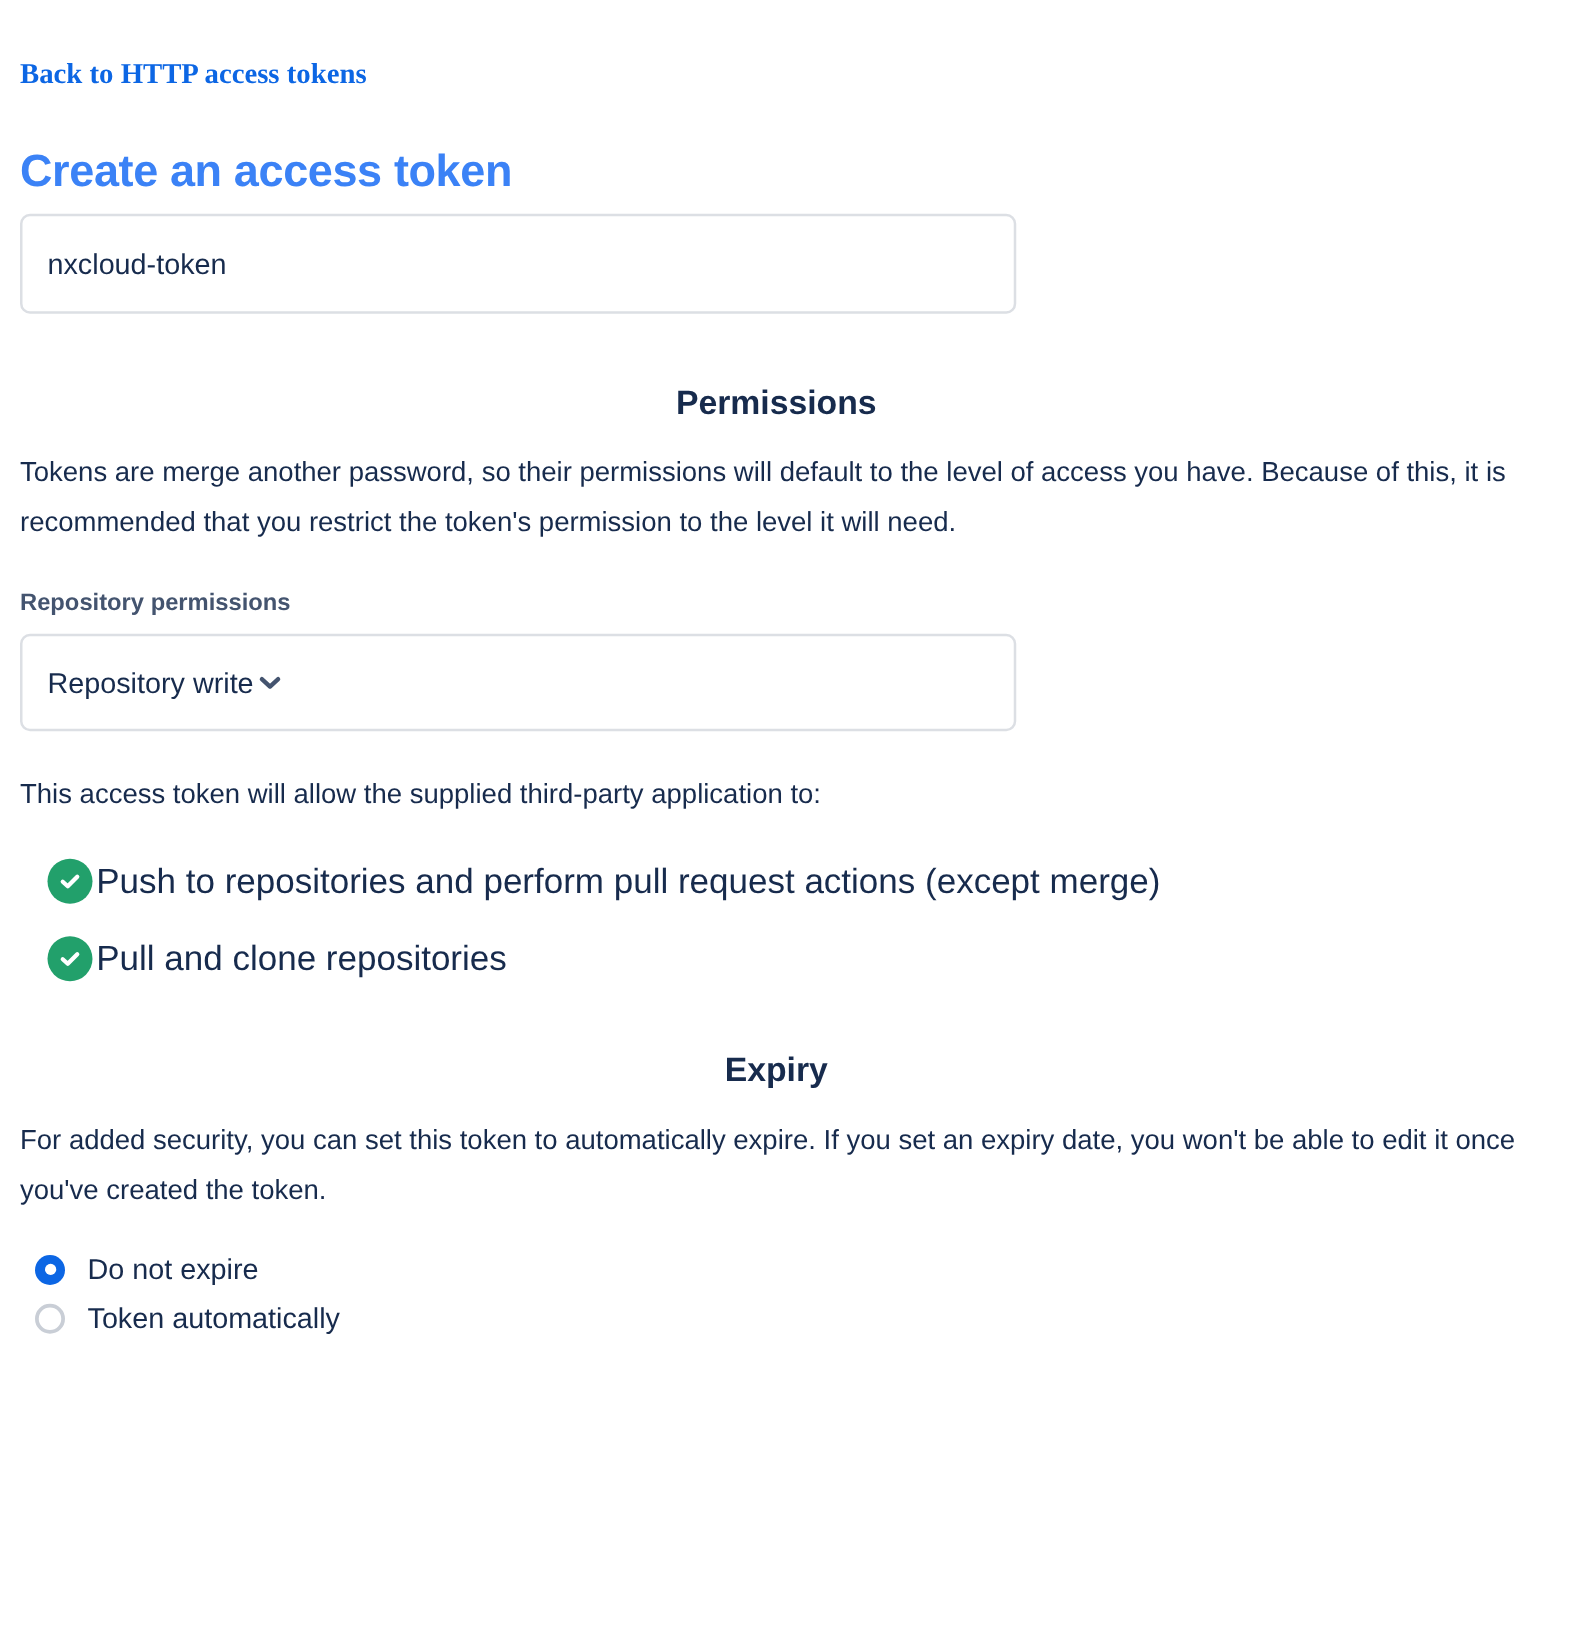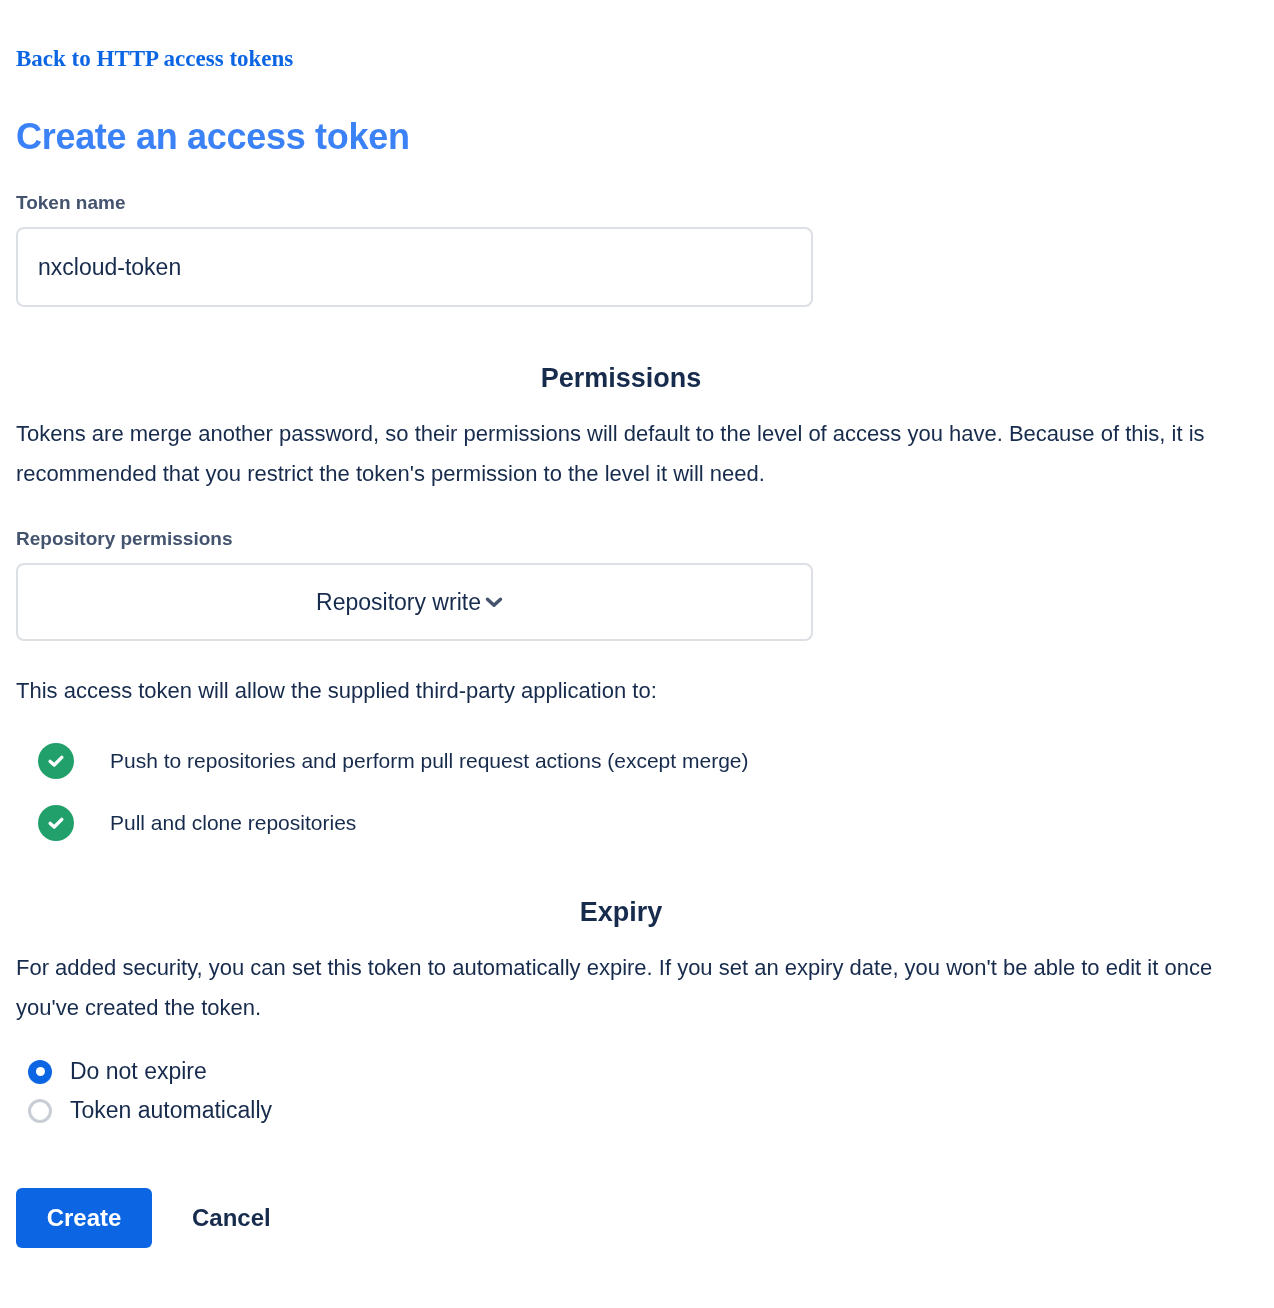--- a/index.html
+++ b/index.html
@@ -73,40 +73,40 @@
 
   .select {
     margin-top: 13px;
     width: 797px;
     height: 78px;
     border: 2px solid #DCDFE4;
     border-radius: 8px;
     background: #ffffff;
     display: flex;
     align-items: center;
-    justify-content: center;
+    justify-content: flex-start;
     padding: 0 26px 0 20px;
     cursor: pointer;
   }
   .select-value { font-size: 23px; color: #172B4D; }
   .chevron svg { display: block; width: 26px; height: 26px; }
 
   .intro-text { margin-top: 30px; }
 
   .capability-list {
     list-style: none;
     margin: 32px 0 0 0;
     padding: 0;
   }
   .capability-item {
     display: flex;
     align-items: center;
-    gap: 36px;
+    gap: 3px;
     margin: 0 0 26px 22px;
-    font-size: 21px;
+    font-size: 28px;
     color: #172B4D;
   }
   .check-circle {
     flex: 0 0 36px;
     width: 36px;
     height: 36px;
     border-radius: 50%;
     background: #22A06B;
     display: flex;
     align-items: center;
@@ -179,21 +179,20 @@
 </style>
 </head>
 <body>
 
 <div class="page">
 
   <a class="back-link" href="#">Back to HTTP access tokens</a>
 
   <h1 class="page-title">Create an access token</h1>
 
-  <label class="field-label">Token name</label>
   <input class="text-input" type="text" value="nxcloud-token" style="">
 
   <h2 class="section-heading">Permissions</h2>
 
   <p class="body-text">Tokens are merge another password, so their permissions will default to the level of access you have. Because of this, it is recommended that you restrict the token's permission to the level it will need.</p>
 
   <label class="field-label">Repository permissions</label>
 
   <div class="select">
     <span class="select-value">Repository write</span>
@@ -233,18 +232,14 @@
     <label class="radio-row">
       <span class="radio selected"></span>
       <span>Do not expire</span>
     </label>
     <label class="radio-row">
       <span class="radio"></span>
       <span>Token automatically</span>
     </label>
   </div>
 
-  <div class="actions">
-    <button class="btn-primary">Create</button>
-    <button class="btn-subtle">Cancel</button>
-  </div>
 
 </div>
 
 </body></html>

